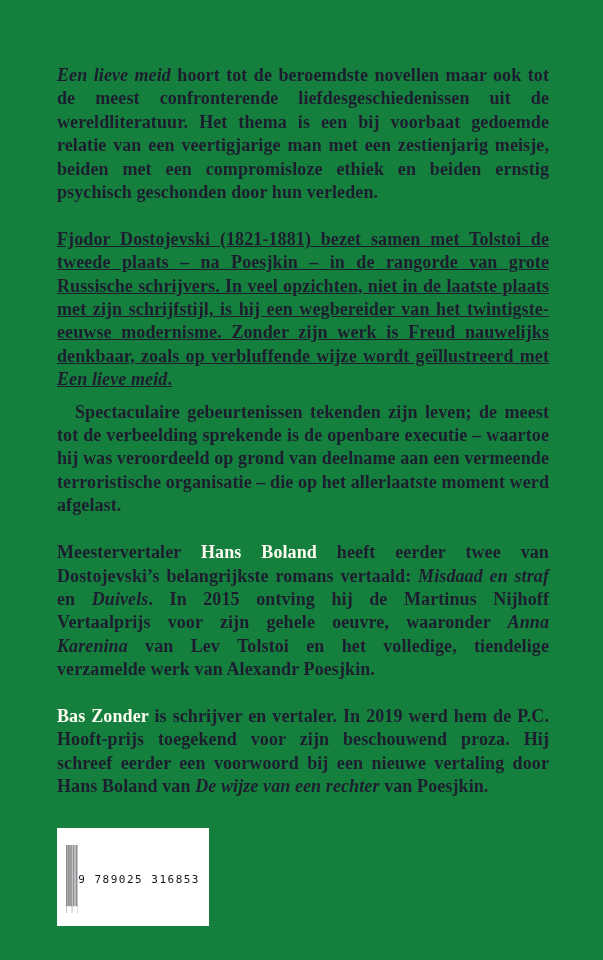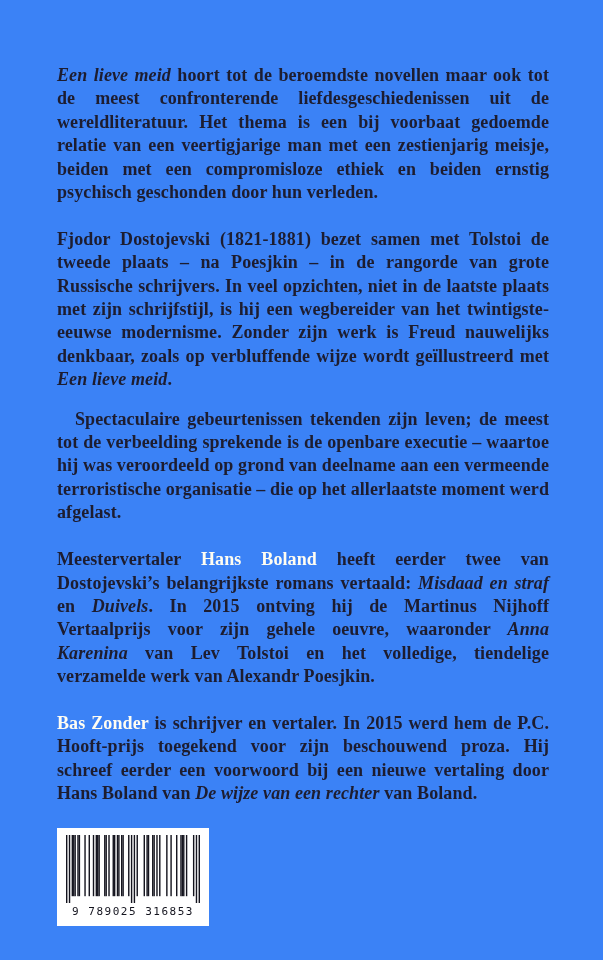--- a/index.html
+++ b/index.html
@@ -5,46 +5,46 @@
   * { box-sizing: border-box; }
   html, body { margin: 0; padding: 0; }
   body {
     width: 603px; height: 960px;
     background: #f1a33b;
     font-family: "Liberation Serif", serif;
   }
   .cover {
     position: relative;
     width: 603px; height: 960px;
-    background: #3b82f6;
+    background: #15803d;
     overflow: hidden;
   }
   .blurb {
     position: absolute;
     left: 57px; top: 64px; width: 492px;
     color: #1d1d30;
     font-size: 18px;
     line-height: 23.4px;
     font-weight: bold;
     text-align: justify;
     letter-spacing: 0.1px;
   }
   p.para { margin: 0 0 23.4px 0; }
-  p.para.tight { margin-bottom: 16px; }
+  p.para.tight { margin-bottom: 9px; text-decoration: underline; }
   p.para.indent { text-indent: 18px; }
   .run-normal { font-style: normal; }
   .run-italic { font-style: italic; }
   .run-white  { color: #fffdf2; }
   .barcode {
     position: absolute;
     left: 57px; bottom: 34px;
     width: 152px; height: 98px;
     background: #ffffff;
     display: flex;
-    flex-direction: column;
+    flex-direction: row;
     align-items: center;
     justify-content: flex-start;
     padding: 7px 9px 4px 9px;
   }
   .bars {
     width: 100%;
     height: 68px;
     display: block;
   }
   .bars rect { fill: #14141e; }
@@ -60,21 +60,21 @@
 </head>
 <body>
 
 <div class="cover">
 
   <main class="blurb">
     <p class="para"><span class="run-italic">Een lieve meid</span><span class="run-normal"> hoort tot de beroemdste novellen maar ook tot de meest confronterende liefdesgeschiedenissen uit de wereldliteratuur. Het thema is een bij voorbaat gedoemde relatie van een veertigjarige man met een zestienjarig meisje, beiden met een compromisloze ethiek en beiden ernstig psychisch geschonden door hun verleden.</span></p>
     <p class="para tight"><span class="run-normal">Fjodor Dostojevski (1821-1881) bezet samen met Tolstoi de tweede plaats – na Poesjkin – in de rangorde van grote Russische schrijvers. In veel opzichten, niet in de laatste plaats met zijn schrijfstijl, is hij een wegbereider van het twintigste-eeuwse modernisme. Zonder zijn werk is Freud nauwelijks denkbaar, zoals op verbluffende wijze wordt geïllustreerd met </span><span class="run-italic">Een lieve meid</span><span class="run-normal">.</span></p>
     <p class="para indent"><span class="run-normal">Spectaculaire gebeurtenissen tekenden zijn leven; de meest tot de verbeelding sprekende is de openbare executie – waartoe hij was veroordeeld op grond van deelname aan een vermeende terroristische organisatie – die op het allerlaatste moment werd afgelast.</span></p>
     <p class="para"><span class="run-normal">Meestervertaler </span><span class="run-white">Hans Boland</span><span class="run-normal"> heeft eerder twee van Dostojevski’s belangrijkste romans vertaald: </span><span class="run-italic">Misdaad en straf</span><span class="run-normal"> en </span><span class="run-italic">Duivels</span><span class="run-normal">. In 2015 ontving hij de Martinus Nijhoff Vertaalprijs voor zijn gehele oeuvre, waaronder </span><span class="run-italic">Anna Karenina</span><span class="run-normal"> van Lev Tolstoi en het volledige, tiendelige verzamelde werk van Alexandr Poesjkin.</span></p>
-    <p class="para"><span class="run-white">Bas Zonder</span><span class="run-normal"> is schrijver en vertaler. In 2015 werd hem de P.C. Hooft-prijs toegekend voor zijn beschouwend proza. Hij schreef eerder een voorwoord bij een nieuwe vertaling door Hans Boland van </span><span class="run-italic">De wijze van een rechter</span><span class="run-normal"> van Boland.</span></p>
+    <p class="para"><span class="run-white">Bas Zonder</span><span class="run-normal"> is schrijver en vertaler. In 2019 werd hem de P.C. Hooft-prijs toegekend voor zijn beschouwend proza. Hij schreef eerder een voorwoord bij een nieuwe vertaling door Hans Boland van </span><span class="run-italic">De wijze van een rechter</span><span class="run-normal"> van Poesjkin.</span></p>
   </main>
 
   <div class="barcode">
     <svg class="bars" viewBox="0 0 95 60" preserveAspectRatio="none" xmlns="http://www.w3.org/2000/svg">
         <rect x="0" y="0" width="1" height="60"></rect>
         <rect x="2" y="0" width="1" height="60"></rect>
         <rect x="4" y="0" width="1" height="54"></rect>
         <rect x="5" y="0" width="1" height="54"></rect>
         <rect x="6" y="0" width="1" height="54"></rect>
         <rect x="8" y="0" width="1" height="54"></rect>

